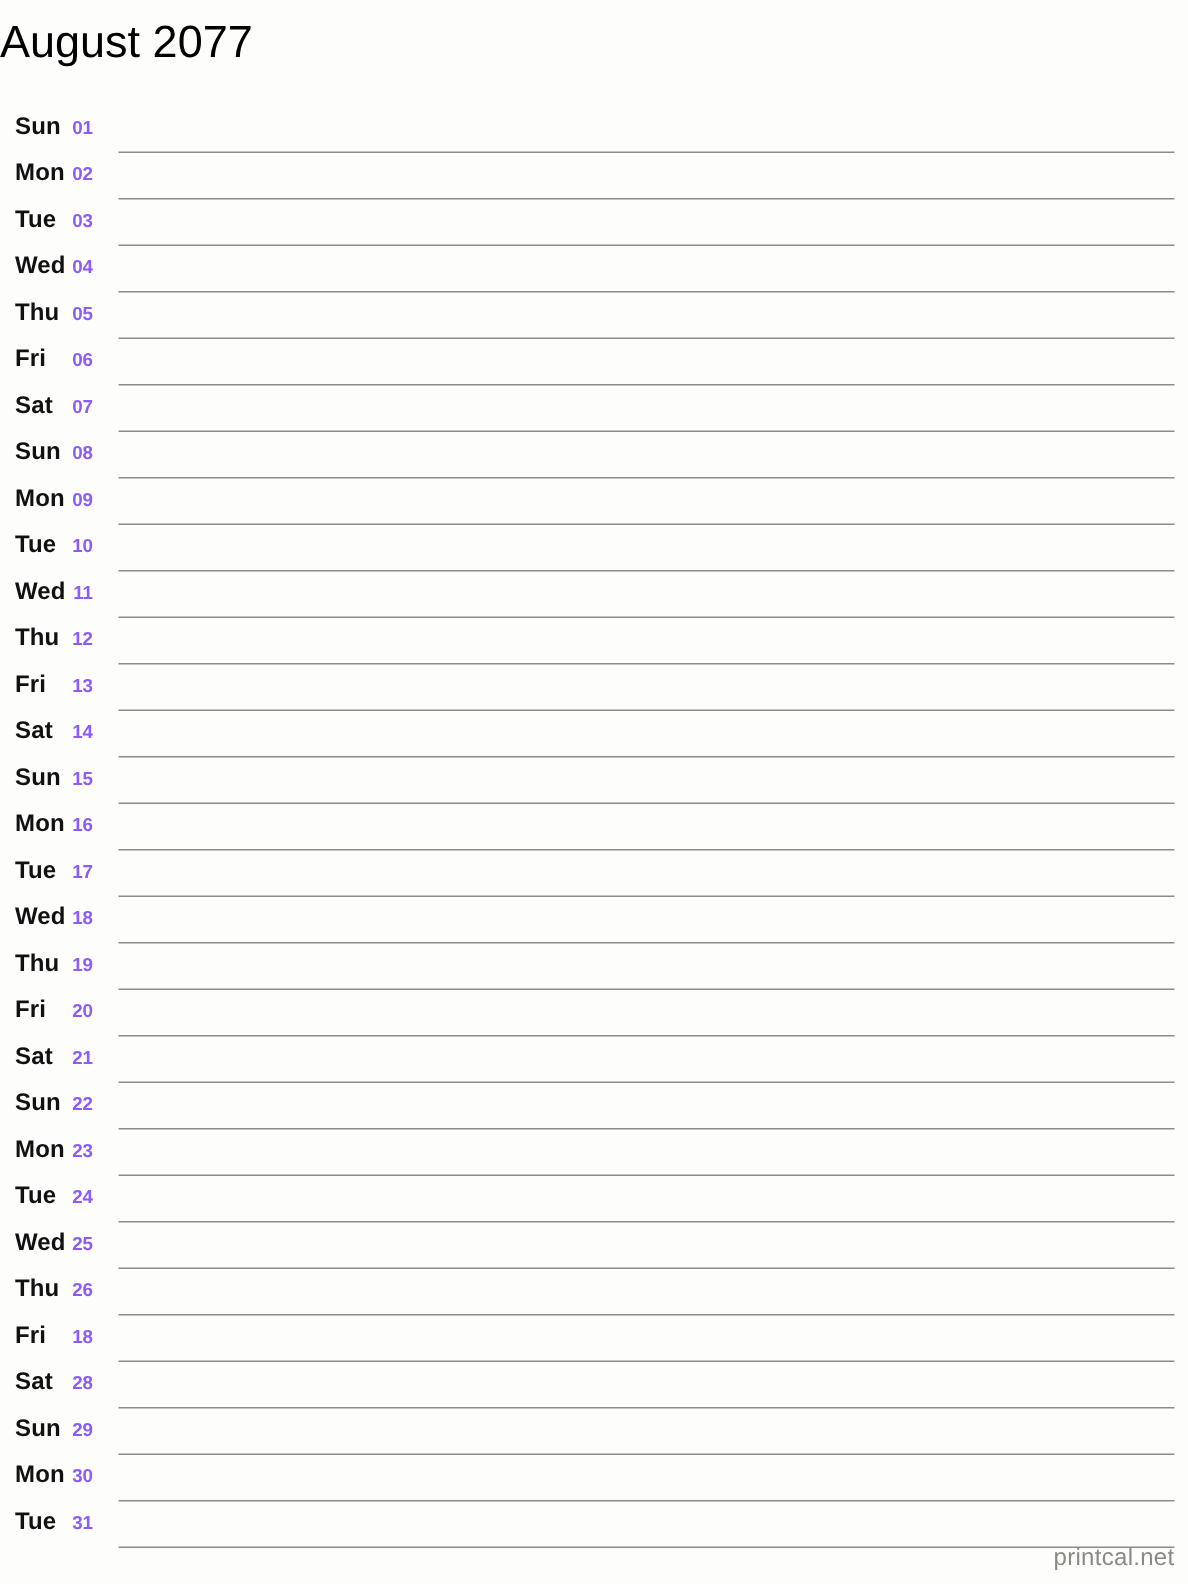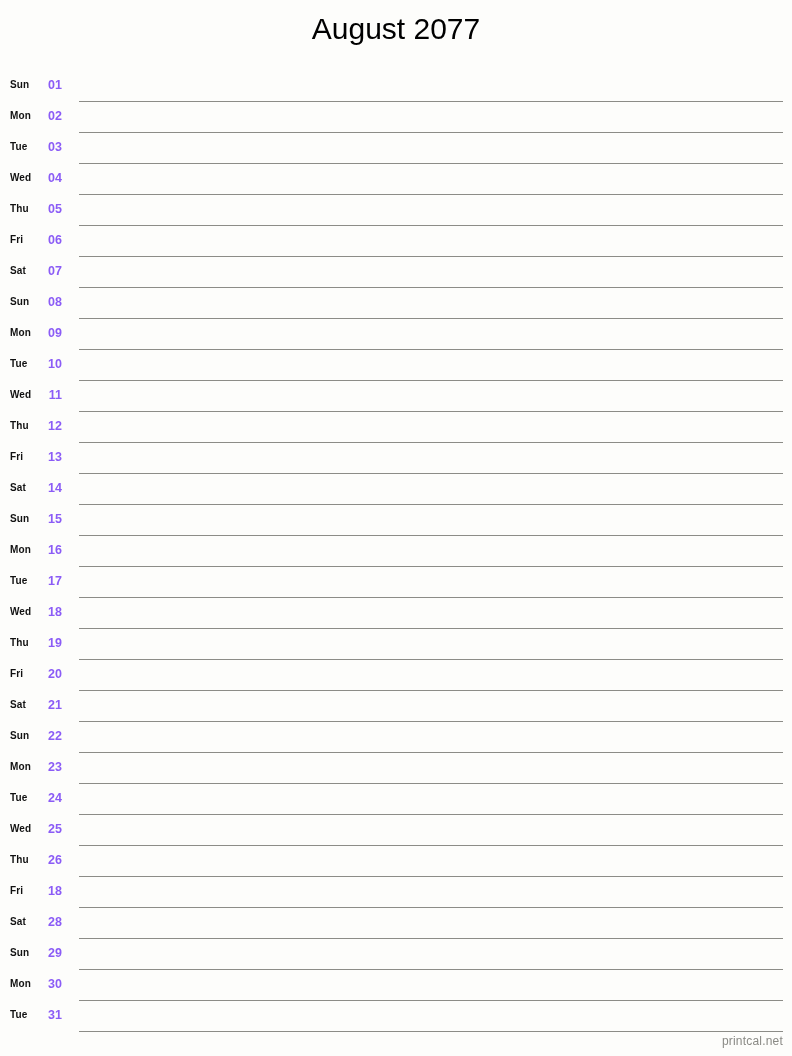--- a/index.html
+++ b/index.html
@@ -17,21 +17,20 @@
 
   .page {
     position: relative;
     width: 792px;
     height: 1056px;
     box-sizing: border-box;
     background: #fdfdfb;
   }
 
   .cal-title {
-    text-align: center;
     font-size: 30px;
     font-weight: 400;
     color: #000000;
     letter-spacing: 0px;
     line-height: 1;
     padding-top: 14px;
     margin: 0 0 0 0;
     height: 40px;
   }
 
@@ -43,21 +42,21 @@
   .day-row {
     position: relative;
     height: 31px;
     box-sizing: border-box;
   }
 
   .day-name {
     position: absolute;
     left: 10px;
     top: 7px;
-    font-size: 10px;
+    font-size: 16px;
     font-weight: bold;
     color: #111111;
     line-height: 14px;
     letter-spacing: 0.1px;
   }
 
   .day-num {
     position: absolute;
     left: 40px;
     width: 22px;
@@ -75,21 +74,21 @@
     right: 9px;
     bottom: 0px;
     height: 0;
     border-bottom: 1px solid #8c8c87;
   }
 
   .footer {
     position: absolute;
     right: 9px;
     bottom: 8px;
-    font-size: 12px;
+    font-size: 16px;
     color: #8a8a85;
     letter-spacing: 0.2px;
   }
 </style>
 </head>
 <body>
 
 <div class="page">
 
   <h1 class="cal-title">August 2077</h1>

